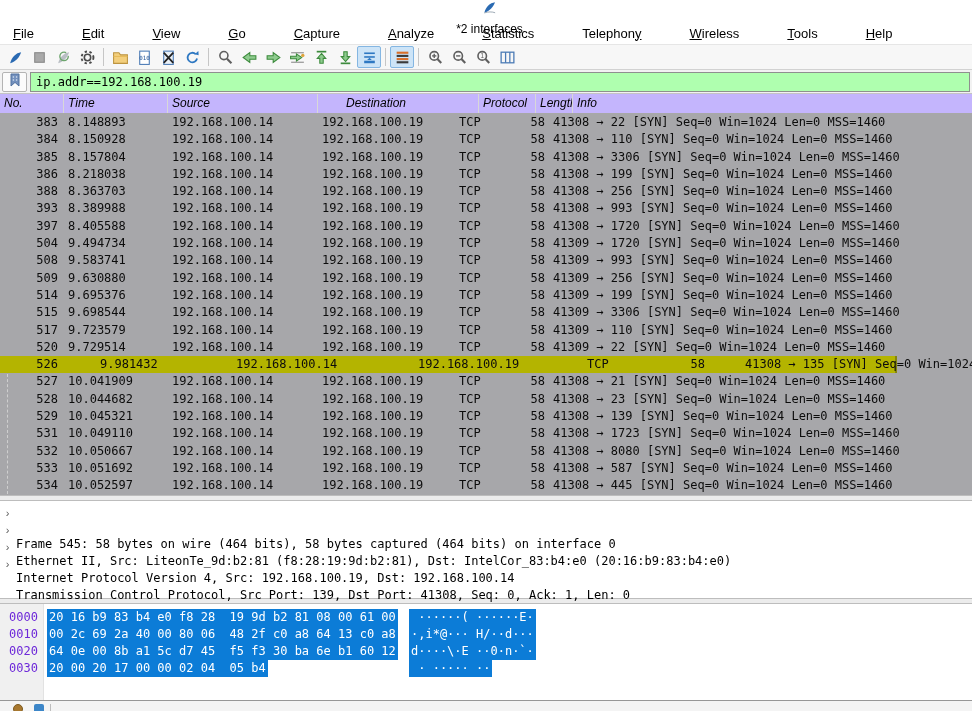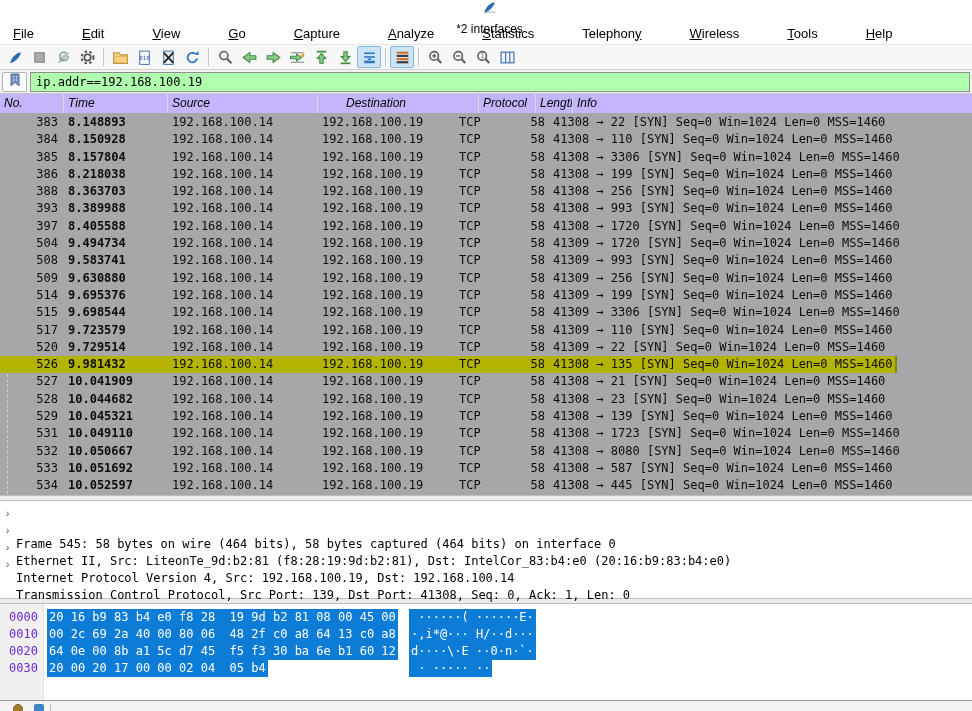--- a/index.html
+++ b/index.html
@@ -23,23 +23,23 @@
   .filterbar{height:24px;display:flex;align-items:center;background:#f2f2f2;padding:2px 2px;border-bottom:1px solid #c4c4c4;}
   .bookmark-btn{width:25px;height:20px;background:#fbfbfb;border:1px solid #b4b4b4;border-radius:2px;
     display:flex;align-items:center;justify-content:center;margin-right:3px;flex:none;}
   .filter-input{flex:1;height:20px;background:#afffaf;border:1px solid #8f8f8f;
     font:12px "DejaVu Sans Mono",monospace;padding:0 5px;color:#000;outline:none;}
   
   .pl-header{height:20px;display:flex;font-size:12px;background:#c4b5fd;border-bottom:1px solid #a8a8a8;font-style:italic;}
   .pl-h{padding:2px 0 0 4px;border-right:1px solid #d8d8d8;overflow:hidden;white-space:nowrap;}
   .pl-body{height:381px;background:#fff;font:12px "DejaVu Sans Mono",monospace;overflow:hidden;position:relative;}
   .pl-row{display:flex;height:17.3px;line-height:17.4px;background:#a7a7aa;color:#0c0c0c;white-space:pre;}
-  .pl-row.selected{background:linear-gradient(90deg,#b4b400 0,#b4b400 895px,#84840e 895px,#84840e 897px,#a7a7aa 897px);}
+  .pl-row.selected{background:linear-gradient(90deg,#b4b400 0,#b4b400 895px,#84840e 895px,#84840e 897px,#a7a7aa 897px);gap:32px;}
   .c-no{width:64px;text-align:right;padding-right:6px;}
-  .c-time{width:104px;padding-left:4px;font-weight:bold;}
+  .c-time{width:104px;padding-left:4px;}
   .c-src{width:150px;padding-left:4px;}
   .c-dst{width:137px;padding-left:4px;}
   .c-proto{width:57px;padding-left:4px;}
   .c-len{width:37px;text-align:right;padding-right:4px;}
   .c-info{flex:1;padding-left:4px;overflow:hidden;}
   .related-line{position:absolute;left:7px;top:260px;height:120px;width:1px;border-left:1px dashed #cfcfcf;}
   
   .splitter{height:6px;background:#ececec;border-top:1px solid #bdbdbd;border-bottom:1px solid #bdbdbd;}
   
   .details{height:97px;background:#fff;font:12px "DejaVu Sans Mono",monospace;padding-top:4px;}
@@ -325,21 +325,21 @@
       <div class="det-row"><span class="det-arrow">›</span><span class="det-text">Frame 545: 58 bytes on wire (464 bits), 58 bytes captured (464 bits) on interface 0</span></div>
       <div class="det-row"><span class="det-arrow">›</span><span class="det-text">Ethernet II, Src: LiteonTe_9d:b2:81 (f8:28:19:9d:b2:81), Dst: IntelCor_83:b4:e0 (20:16:b9:83:b4:e0)</span></div>
       <div class="det-row"><span class="det-arrow">›</span><span class="det-text">Internet Protocol Version 4, Src: 192.168.100.19, Dst: 192.168.100.14</span></div>
       <div class="det-row selected"><span class="det-arrow">›</span><span class="det-text">Transmission Control Protocol, Src Port: 139, Dst Port: 41308, Seq: 0, Ack: 1, Len: 0</span></div>
     </div>
 
   <div class="splitter"></div>
 
   <div class="hexpane">
     <div class="hex-gutter"></div>
-  <div class="hex-row"><span class="hex-off">0000</span><span class="hex-bytes">20 16 b9 83 b4 e0 f8 28  19 9d b2 81 08 00 45 00</span><span class="hex-ascii"> ······( ······E·</span></div>
+  <div class="hex-row"><span class="hex-off">0000</span><span class="hex-bytes">20 16 b9 83 b4 e0 f8 28  19 9d b2 81 08 00 61 00</span><span class="hex-ascii"> ······( ······E·</span></div>
       <div class="hex-row"><span class="hex-off">0010</span><span class="hex-bytes">00 2c 69 2a 40 00 80 06  48 2f c0 a8 64 13 c0 a8</span><span class="hex-ascii">·,i*@··· H/··d···</span></div>
       <div class="hex-row"><span class="hex-off">0020</span><span class="hex-bytes">64 0e 00 8b a1 5c d7 45  f5 f3 30 ba 6e b1 60 12</span><span class="hex-ascii">d····\·E ··0·n·`·</span></div>
       <div class="hex-row"><span class="hex-off">0030</span><span class="hex-bytes">20 00 20 17 00 00 02 04  05 b4</span><span class="hex-ascii"> · ····· ··</span></div>
     </div>
 
   <div class="statusbar">
     <span class="st-expert"></span>
     <span class="st-note"></span>
     <span class="st-div"></span>
   </div>

